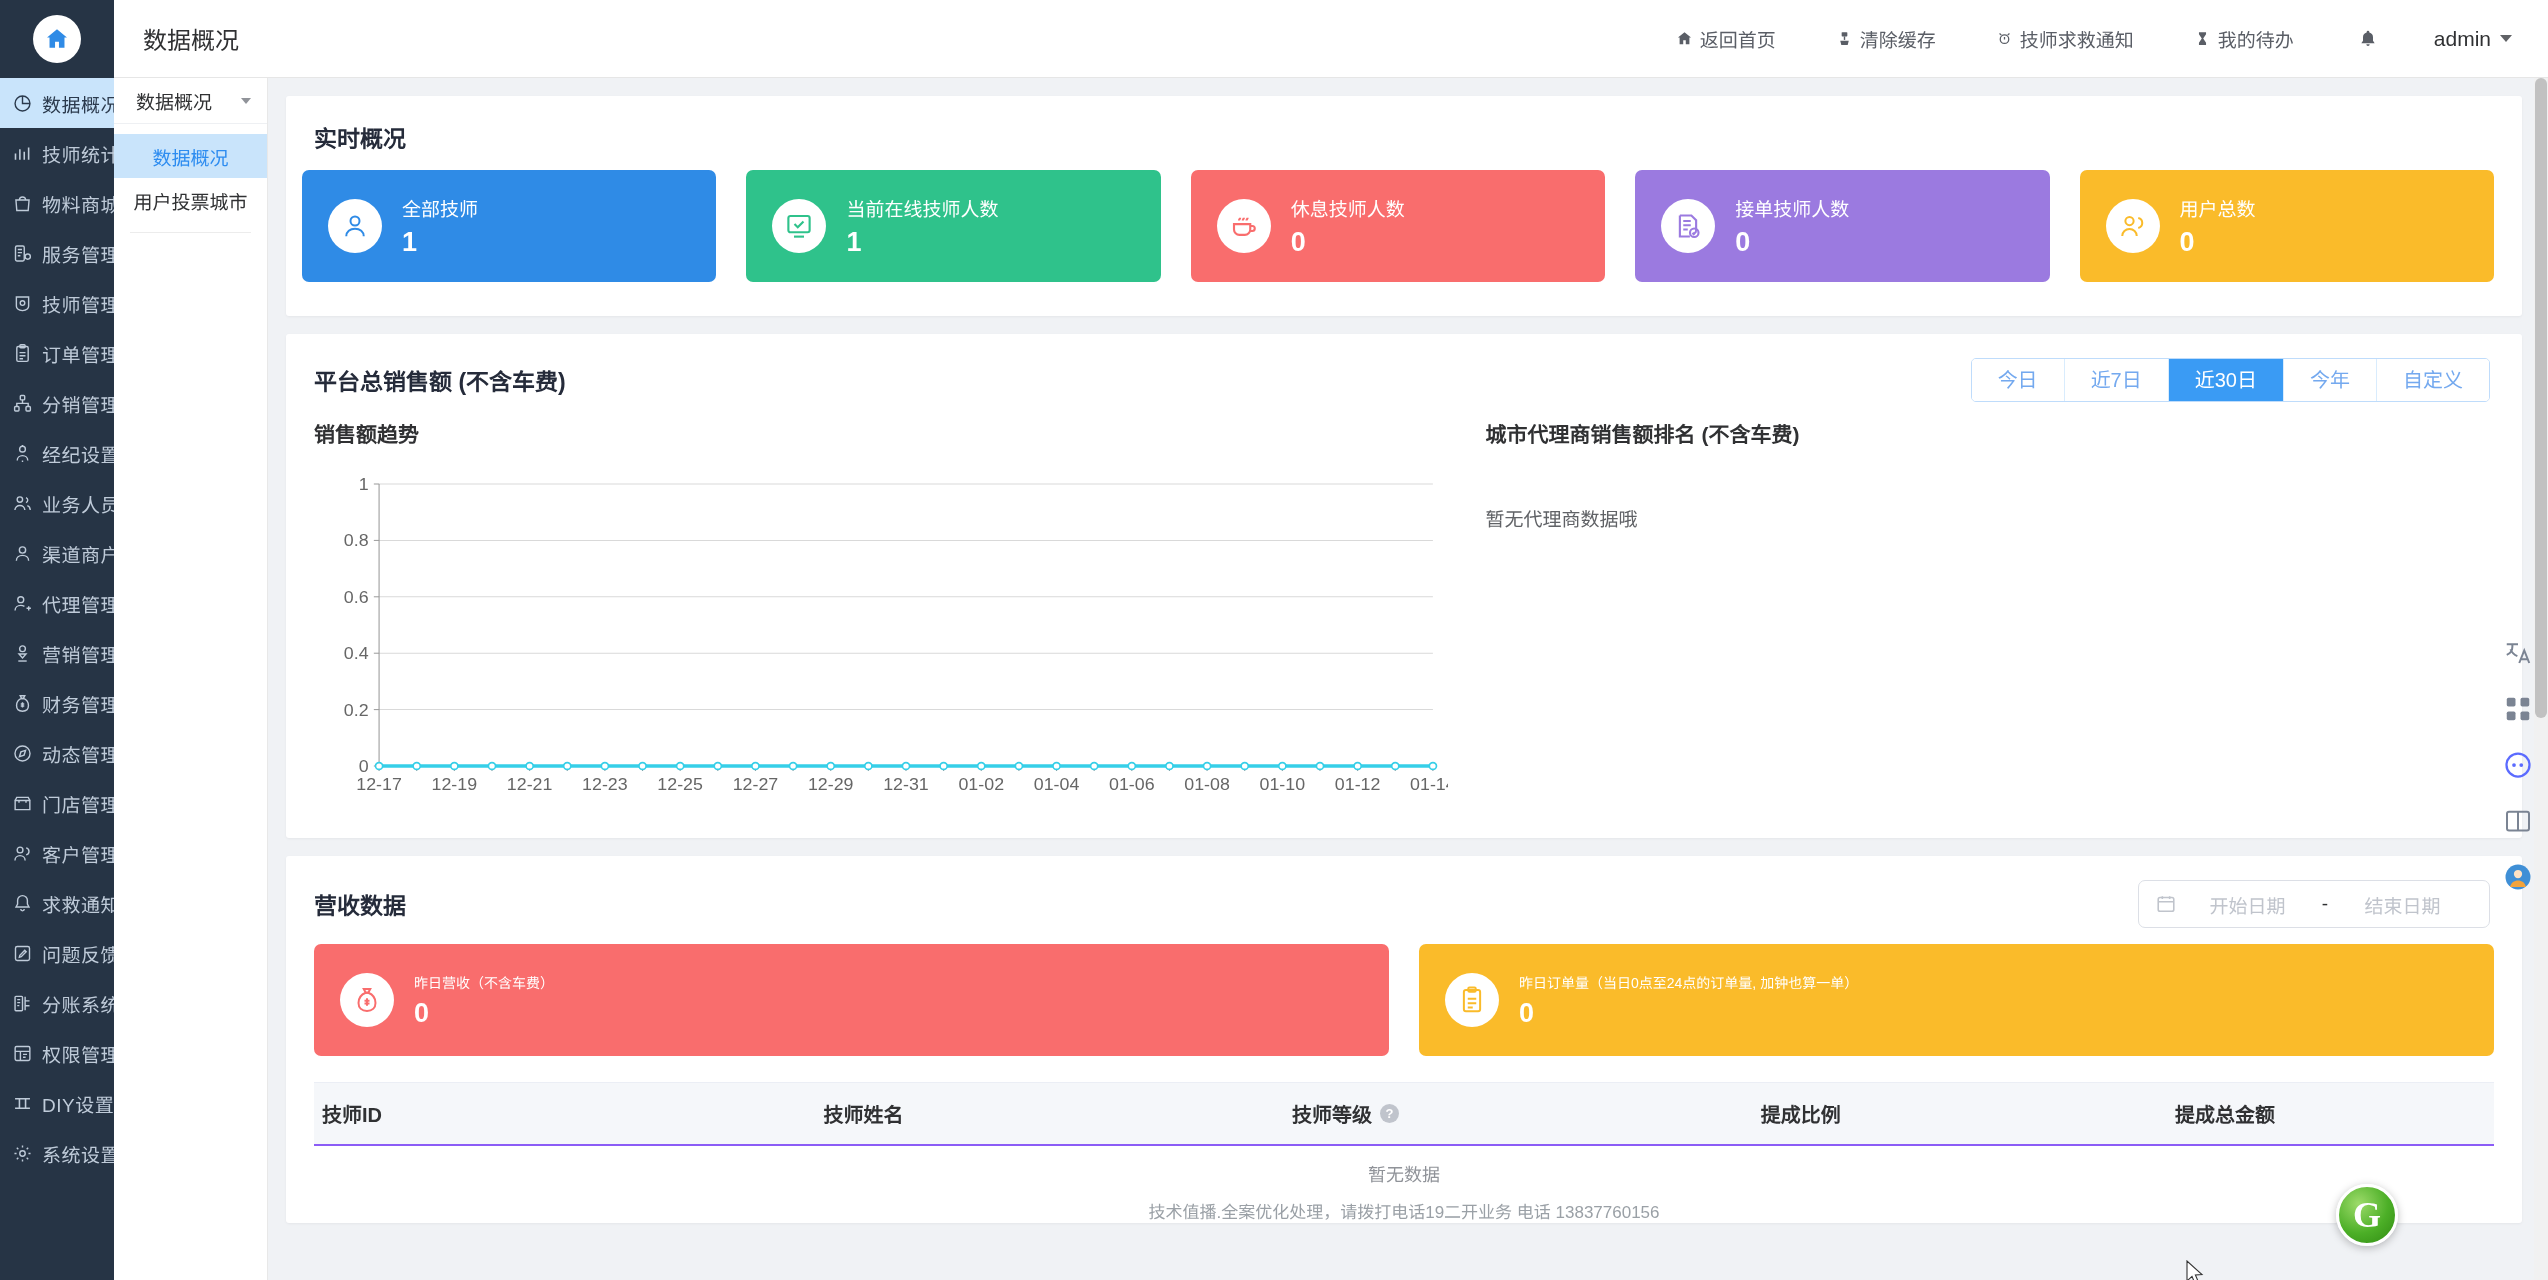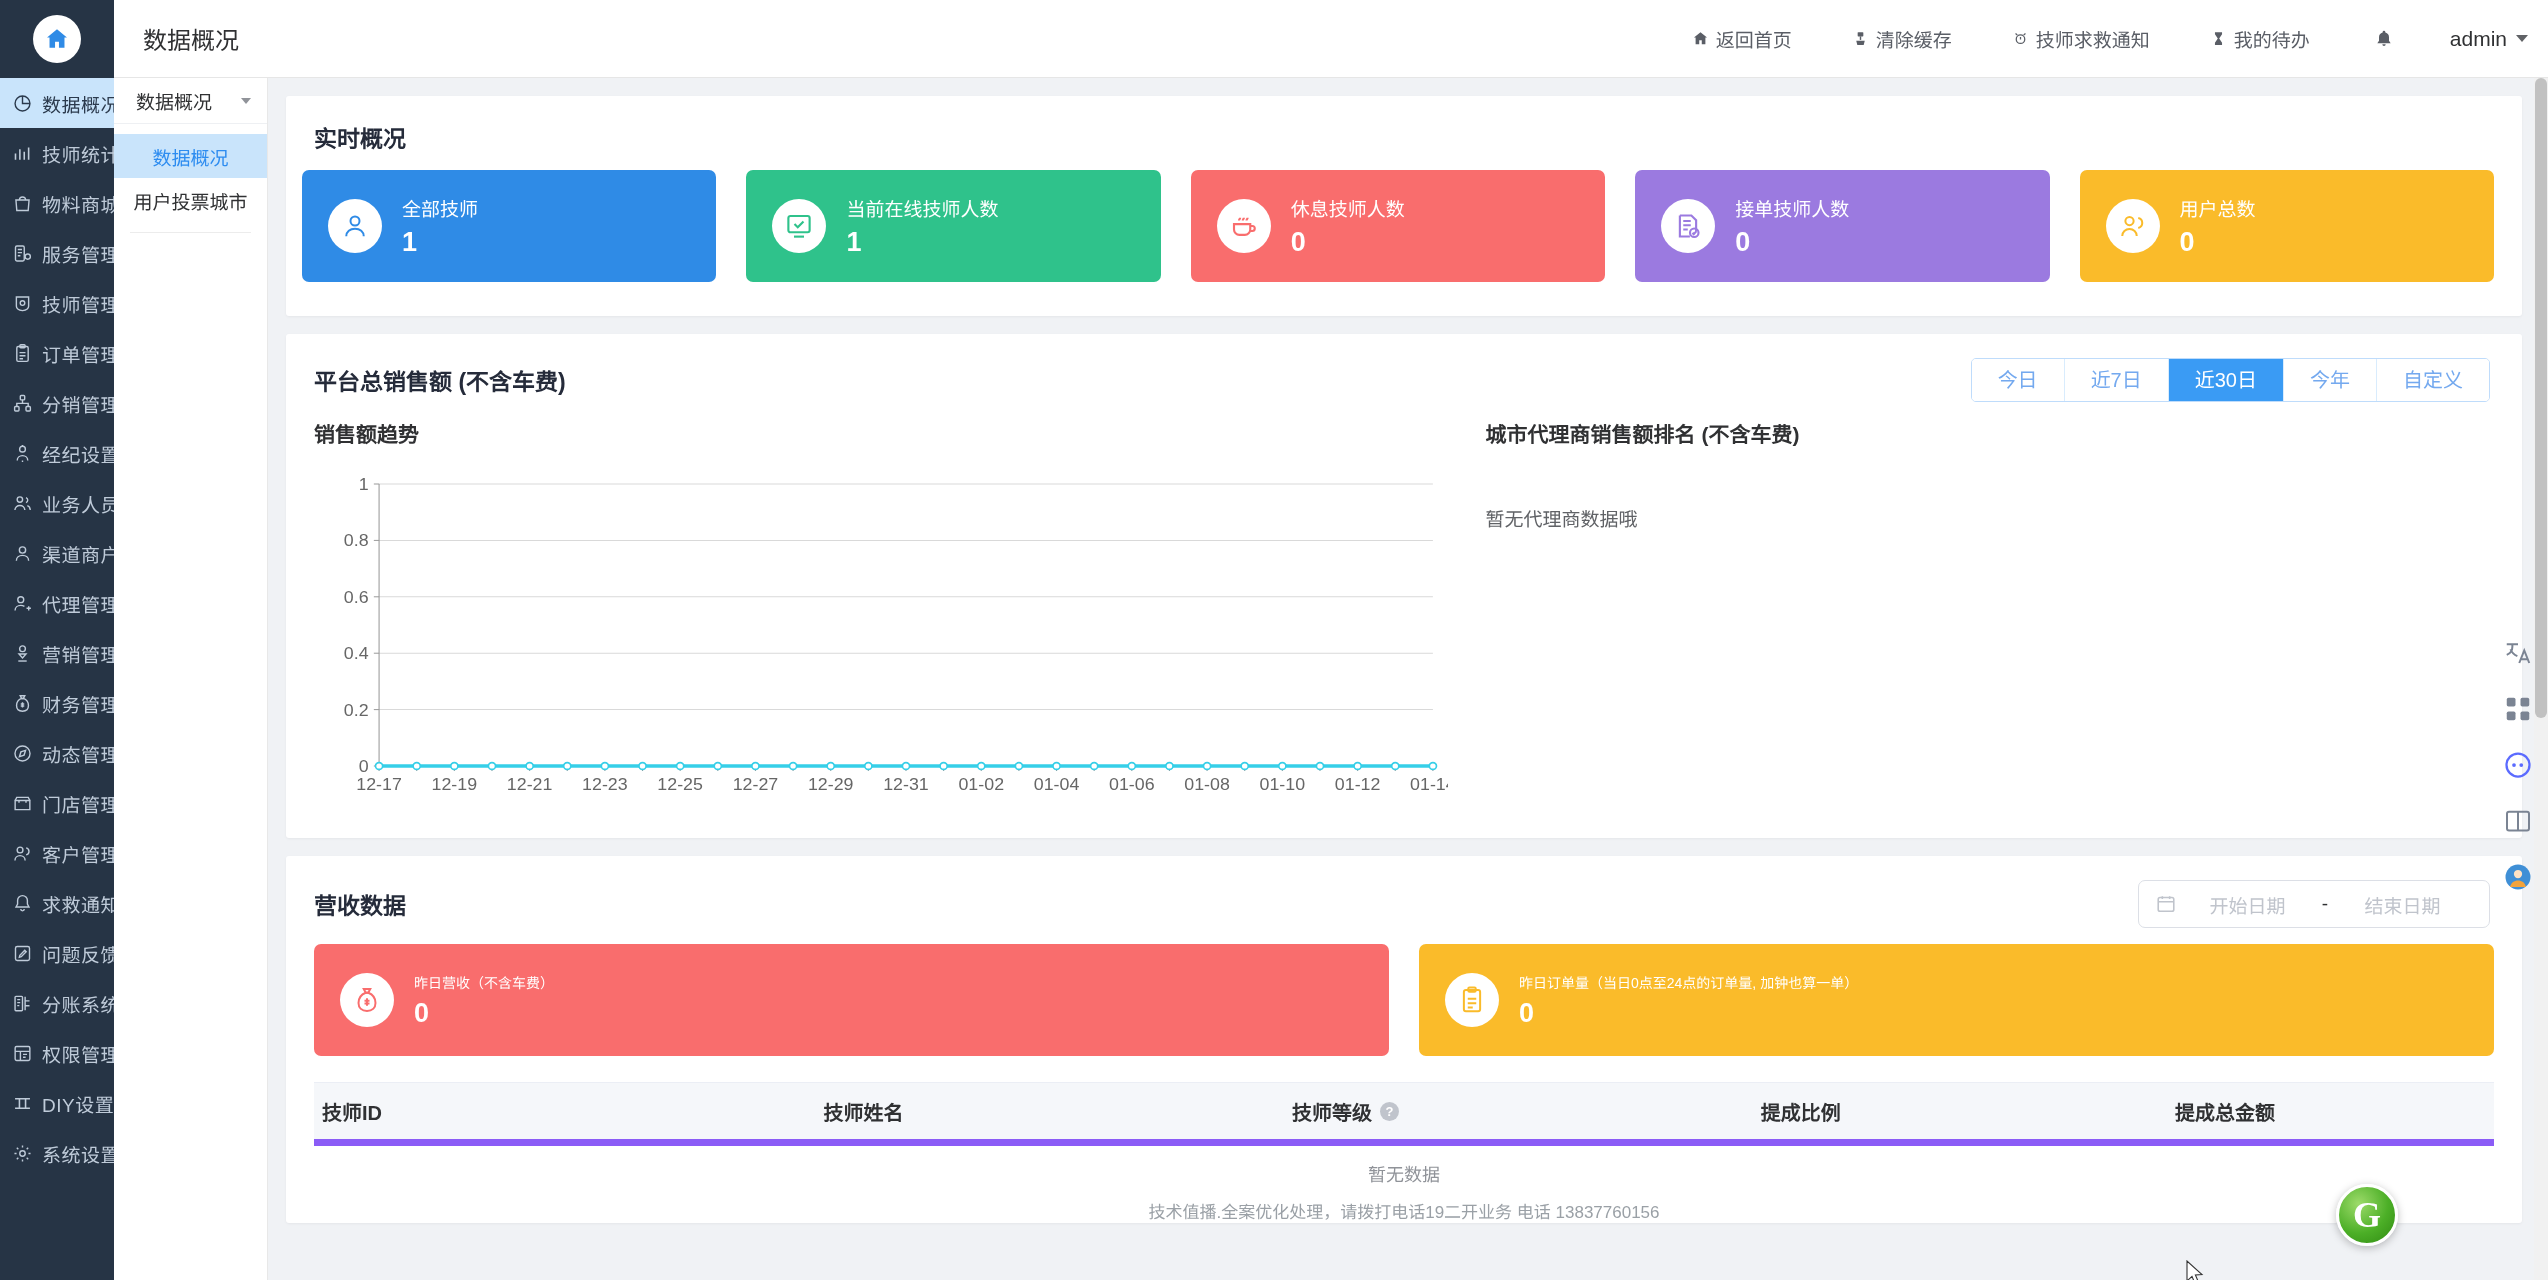--- a/index.html
+++ b/index.html
@@ -43,21 +43,21 @@
   
   .topbar {
     height: 78px; flex: 0 0 78px; background: #ffffff;
     display: flex; align-items: center; border-bottom: 1px solid #e6e6e6;
   }
   .topbar-title {
     width: 154px; flex: 0 0 154px; text-align: center;
     font-size: 24px; color: #303133; font-weight: 400;
   }
   .topbar-spacer { flex: 1 1 auto; }
-  .topbar-right { display: flex; align-items: center; gap: 16px; padding-right: 20px; }
+  .topbar-right { display: flex; align-items: center; gap: 16px; padding-right: 36px; }
   .tb-link {
     display: flex; align-items: center; gap: 7px;
     color: #5a5e66; font-size: 19px; padding: 0 22px; cursor: pointer; white-space: nowrap;
   }
   .tb-link svg { width: 17px; height: 17px; display: block; }
   .tb-bell { padding: 0 26px; cursor: pointer; color: #5a5e66; display:flex; align-items:center; }
   .tb-bell svg { width: 20px; height: 20px; display: block; }
   .tb-user {
     display: flex; align-items: center; gap: 9px; font-size: 21px;
     color: #303133; padding-left: 14px; cursor: pointer;
@@ -159,21 +159,21 @@
     border: 1px solid #dcdfe6; border-radius: 7px; padding: 0 16px; background: #fff;
   }
   .datepicker .dp-icon { width: 22px; height: 22px; color: #c0c4cc; flex: 0 0 22px; }
   .datepicker .dp-icon svg { width: 22px; height: 22px; display: block; }
   .dp-field { flex: 1 1 0; text-align: center; font-size: 19px; color: #c0c4cc; }
   .dp-sep { color: #303133; font-size: 19px; padding: 0 4px; }
 
   
   .table-head {
     display: flex; background: #f5f7fa; border-top: 1px solid #ebeef5;
-    border-bottom: 7px solid #8b5cf6; height: 64px; align-items: center;
+    border-bottom: 2px solid #8b5cf6; height: 64px; align-items: center;
     margin: 0 28px;
   }
   .th { font-size: 20px; font-weight: 700; color: #303133; padding-left: 8px; display:flex; align-items:center; gap:8px; }
   .th.c1 { flex: 0 0 23%; }
   .th.c2 { flex: 0 0 21.5%; }
   .th.c3 { flex: 0 0 21.5%; }
   .th.c4 { flex: 0 0 19%; }
   .th.c5 { flex: 1 1 auto; }
   .help-dot {
     width: 19px; height: 19px; border-radius: 50%; background: #c0c4cc; color: #fff;

